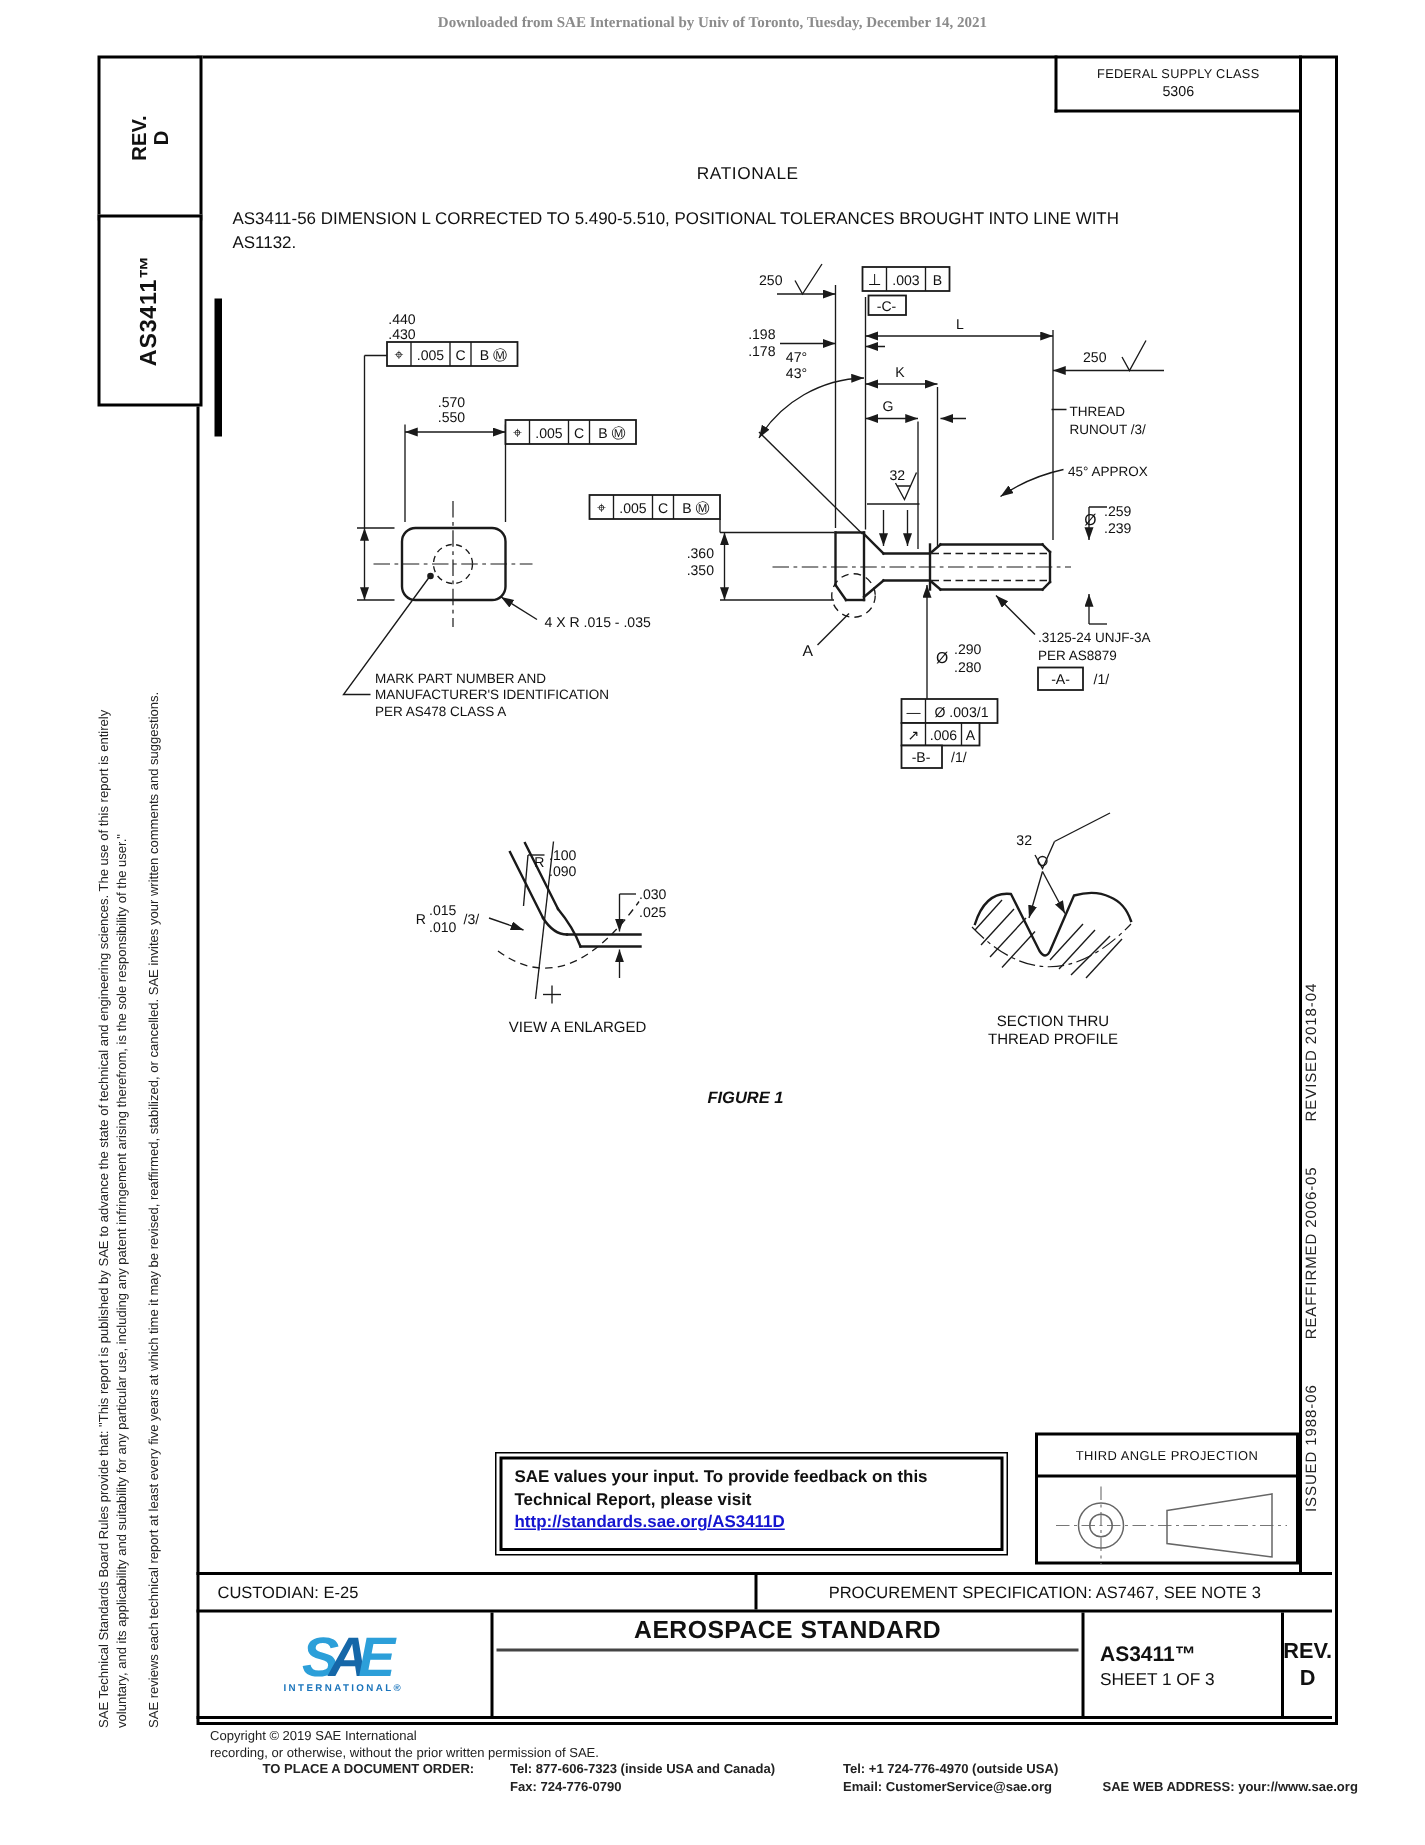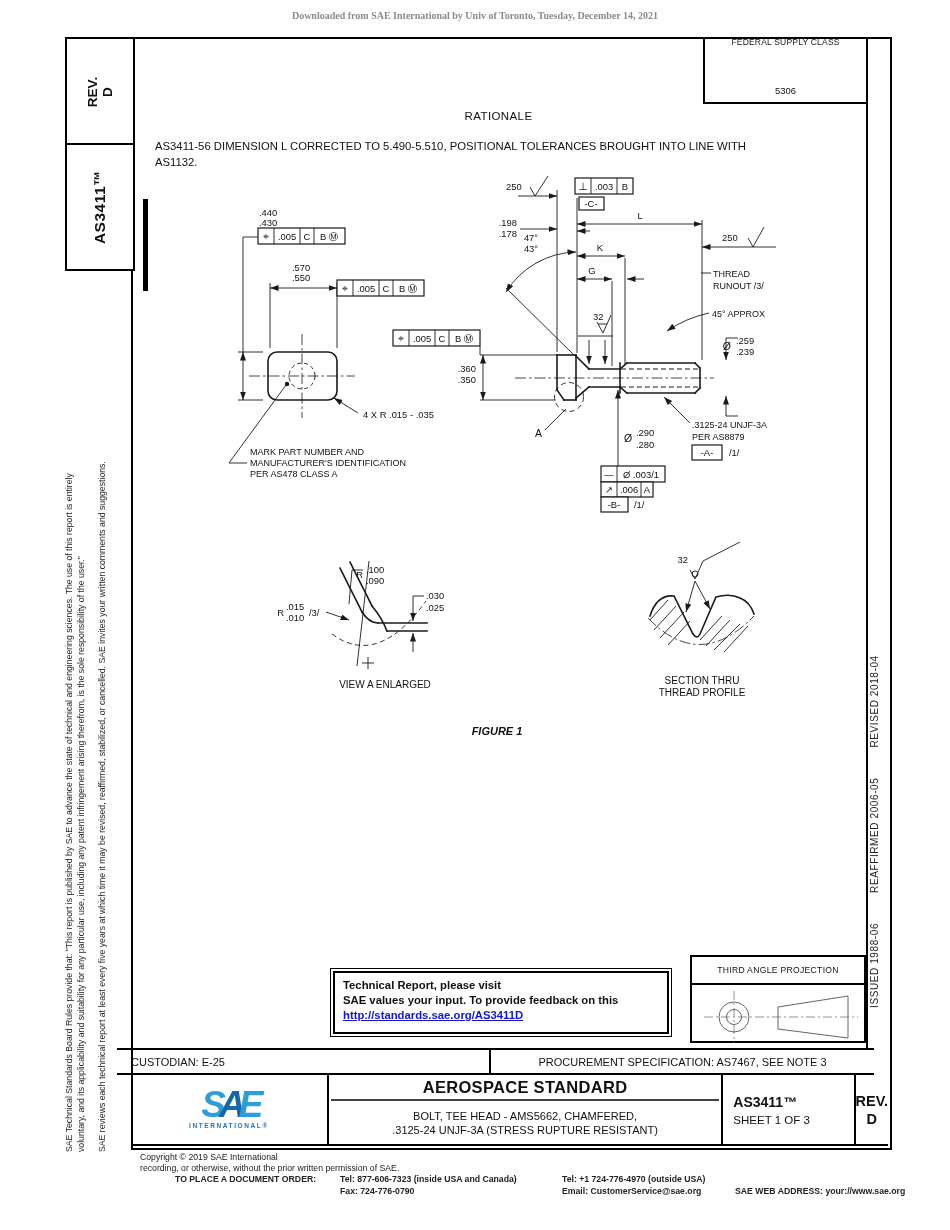--- a/index.html
+++ b/index.html
@@ -9,22 +9,22 @@
   }
   .abs{position:absolute;}
   
   #download-notice{
     left:0;top:10px;width:950px;text-align:center;
     font-family:"Liberation Serif", serif;font-size:10px;color:#8b8b8b;font-weight:bold;
   }
   
   #main-frame{left:131px;top:37px;width:757px;height:1109px;border:2px solid #000;}
   #right-strip-divider{left:866px;top:37px;width:0;height:1011px;border-left:2px solid #000;}
-  #fsc-box{left:703px;top:37px;width:163px;height:67px;border-left:2px solid #000;border-bottom:2px solid #000;
-    display:flex;flex-direction:column;justify-content:space-between;align-items:center;padding-bottom:6px;box-sizing:border-box;}
+  #fsc-box{left:703px;top:37px;width:163px;height:38px;border-left:2px solid #000;border-bottom:2px solid #000;
+    display:flex;flex-direction:column;justify-content:flex-end;align-items:center;padding-bottom:6px;box-sizing:border-box;}
   #fsc-box .l1{font-size:8.5px;letter-spacing:.2px;}
   #fsc-box .l2{font-size:9.5px;margin-top:2px;}
   
   .side-tab{border:2px solid #000;display:flex;align-items:center;justify-content:center;background:#fff;}
   #rev-tab{left:65px;top:37px;width:66px;height:106px;}
   #rev-tab .rot{transform:rotate(-90deg);text-align:center;font-weight:bold;font-size:13.5px;line-height:15px;}
   #doc-tab{left:65px;top:143px;width:66px;height:124px;}
   #doc-tab .rot{transform:rotate(-90deg);font-weight:bold;font-size:15.5px;letter-spacing:.5px;white-space:nowrap;}
   
   .vblock{transform-origin:0 0;transform:rotate(-90deg);font-size:8.7px;line-height:11.5px;white-space:nowrap;color:#222;}
@@ -50,21 +50,21 @@
   
   #feedback-box{left:330px;top:968px;width:342px;height:69px;border:1.5px solid #000;padding:2px;box-sizing:border-box;}
   #feedback-inner{border:2px solid #000;width:100%;height:100%;box-sizing:border-box;padding:5px 8px;
     font-size:11.3px;font-weight:bold;line-height:15px;}
   #feedback-link{color:#1515d0;text-decoration:underline;font-weight:bold;}
   
   #projection-box{left:690px;top:955px;width:176px;height:88px;border:2px solid #000;box-sizing:border-box;}
   #projection-label{height:26px;border-bottom:2px solid #000;display:flex;align-items:center;justify-content:center;
     font-size:8.6px;letter-spacing:.3px;}
   
-  #info-row{left:117px;top:1048px;width:757px;height:27px;border-top:2px solid #000;border-bottom:2px solid #000;box-sizing:border-box;display:flex;}
+  #info-row{left:131px;top:1048px;width:757px;height:27px;border-top:2px solid #000;border-bottom:2px solid #000;box-sizing:border-box;display:flex;}
   #custodian-cell{width:374px;border-right:2px solid #000;display:flex;align-items:center;padding-left:14px;box-sizing:border-box;font-size:11px;}
   #procurement-cell{flex:1;display:flex;align-items:center;justify-content:center;font-size:11px;}
   
   #title-block{left:131px;top:1075px;width:757px;height:71px;display:flex;border-bottom:2px solid #000;box-sizing:border-box;}
   .tb-cell{border-right:2px solid #000;box-sizing:border-box;}
   #tb-logo{width:204px;display:flex;flex-direction:column;align-items:center;justify-content:center;}
   #sae-letters{font-weight:900;font-size:37px;line-height:30px;letter-spacing:-7px;font-style:italic;}
   #sae-letters .s{color:#2c9fd9;} #sae-letters .a{color:#1567a8;} #sae-letters .e{color:#2c9fd9;}
   #sae-sub{font-size:6.5px;font-weight:bold;color:#1b75bc;letter-spacing:1.6px;margin-top:2px;}
   #tb-title{width:407px;display:flex;flex-direction:column;align-items:stretch;}
@@ -423,22 +423,22 @@
     <path class="cline" d="M648,618 Q700,672 754,616"></path>
     <text class="dtext" x="702" y="684" text-anchor="middle" style="font-size:10px">SECTION THRU</text>
     <text class="dtext" x="702" y="696" text-anchor="middle" style="font-size:10px">THREAD PROFILE</text>
   </g>
 
   <text x="497" y="735" text-anchor="middle" style="font-size:11px;font-weight:bold;font-style:italic">FIGURE 1</text>
 </svg>
 
 <div class="abs" id="feedback-box">
   <div id="feedback-inner">
+    <div>SAE values your input. To provide feedback on this</div>
     <div>Technical Report, please visit</div>
-    <div>SAE values your input. To provide feedback on this</div>
     <a href="#" id="feedback-link">http://standards.sae.org/AS3411D</a>
   </div>
 </div>
 
 <div class="abs" id="projection-box">
   <div id="projection-label">THIRD ANGLE PROJECTION</div>
   <svg width="172" height="58">
     <line x1="12" y1="32" x2="166" y2="32" stroke="#777" stroke-width="0.8" stroke-dasharray="9 3 2 3"></line>
     <line x1="42" y1="6" x2="42" y2="58" stroke="#777" stroke-width="0.8" stroke-dasharray="9 3 2 3"></line>
     <circle cx="42" cy="32" r="15" fill="none" stroke="#666" stroke-width="1"></circle>
@@ -453,24 +453,20 @@
 </div>
 
 <div class="abs" id="title-block">
   <div class="tb-cell" id="tb-logo">
     <div id="sae-letters"><span class="s">S</span><span class="a">A</span><span class="e">E</span></div>
     <div id="sae-sub">INTERNATIONAL®</div>
   </div>
   <div class="tb-cell" id="tb-title">
     <div id="tb-heading">AEROSPACE STANDARD</div>
     <div id="tb-divider"></div>
-    <div id="tb-sub">
-      <div>BOLT, TEE HEAD - AMS5662, CHAMFERED,</div>
-      <div>.3125-24 UNJF-3A (STRESS RUPTURE RESISTANT)</div>
-    </div>
   </div>
   <div class="tb-cell" id="tb-num">
     <div id="tb-doc-number">AS3411™</div>
     <div id="tb-sheet">SHEET 1 OF 3</div>
   </div>
   <div class="tb-cell" id="tb-rev">
     <div>REV.</div>
     <div>D</div>
   </div>
 </div>

